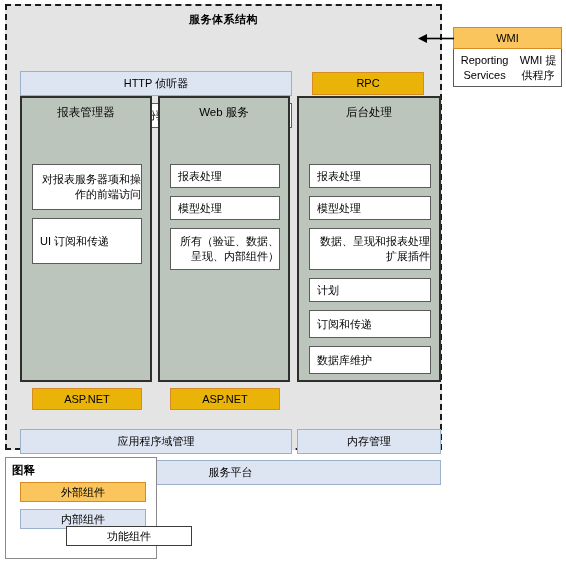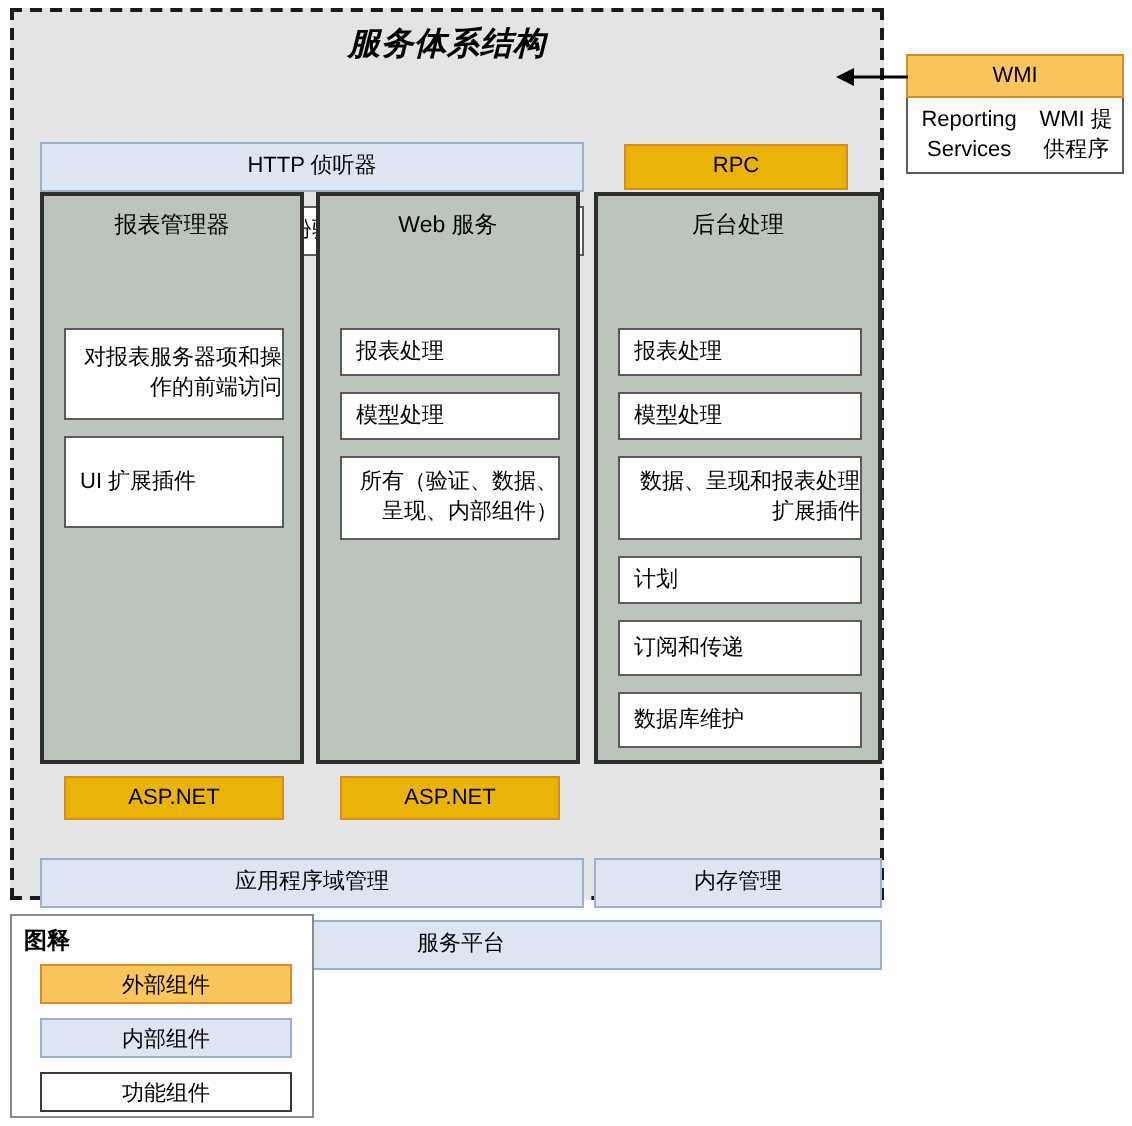--- a/index.html
+++ b/index.html
@@ -28,24 +28,23 @@
     background: #e4e4e4;
     border: 2px dashed #1a1a1a;
   }
 
   .arch-title {
     position: absolute;
     left: 0;
     top: 6px;
     width: 100%;
     text-align: center;
-    font-size: 16px;
+    font-size: 11px;
     font-weight: bold;
     letter-spacing: .5px;
-    font-style: italic;
   }
 
   
   .box {
     box-sizing: border-box;
     display: flex;
     align-items: center;
     justify-content: center;
     text-align: center;
     line-height: 1.35;
@@ -188,39 +187,39 @@
     display: flex;
     align-items: center;
     justify-content: center;
     font-size: 11px;
   }
   .legend-swatch.external { background: #fbc55e; border: 1px solid #d98b23; }
   .legend-swatch.internal { background: #dee5f2; border: 1px solid #9bb0cc; }
   .legend-swatch.feature  { background: #ffffff; border: 1px solid #3b3b3b; }
   #legend-item-0 { top: 24px; }
   #legend-item-1 { top: 51px; }
-  #legend-item-2 { top: 78px; }
+  #legend-item-2 { top: 68px; margin-left: 46px; }
 </style>
 </head>
 <body>
 
 <div id="service-architecture">
 
   <div class="arch-title">服务体系结构</div>
 
   <div class="box box-internal" id="http-listener">HTTP 侦听器</div>
 
   <div class="box box-external" id="rpc">RPC</div>
 
   <div class="box box-feature" id="authentication">身份验证</div>
 
   <div class="tier" id="tier-report-manager">
     <div class="tier-title">报表管理器</div>
     <div class="box box-feature box-feature-left" id="rm-item-0">对报表服务器项和操作的前端访问</div>
-    <div class="box box-feature box-feature-left" id="rm-item-1">UI 扩展插件</div>
+    <div class="box box-feature box-feature-left" id="rm-item-1">UI 订阅和传递</div>
     <div class="box box-external" id="rm-aspnet">ASP.NET</div>
   </div>
 
   <div class="tier" id="tier-web-service">
     <div class="tier-title">Web 服务</div>
     <div class="box box-feature box-feature-left" id="ws-item-0">报表处理</div>
     <div class="box box-feature box-feature-left" id="ws-item-1">模型处理</div>
     <div class="box box-feature box-feature-left" id="ws-item-2">所有（验证、数据、呈现、内部组件）</div>
     <div class="box box-external" id="ws-aspnet">ASP.NET</div>
   </div>

